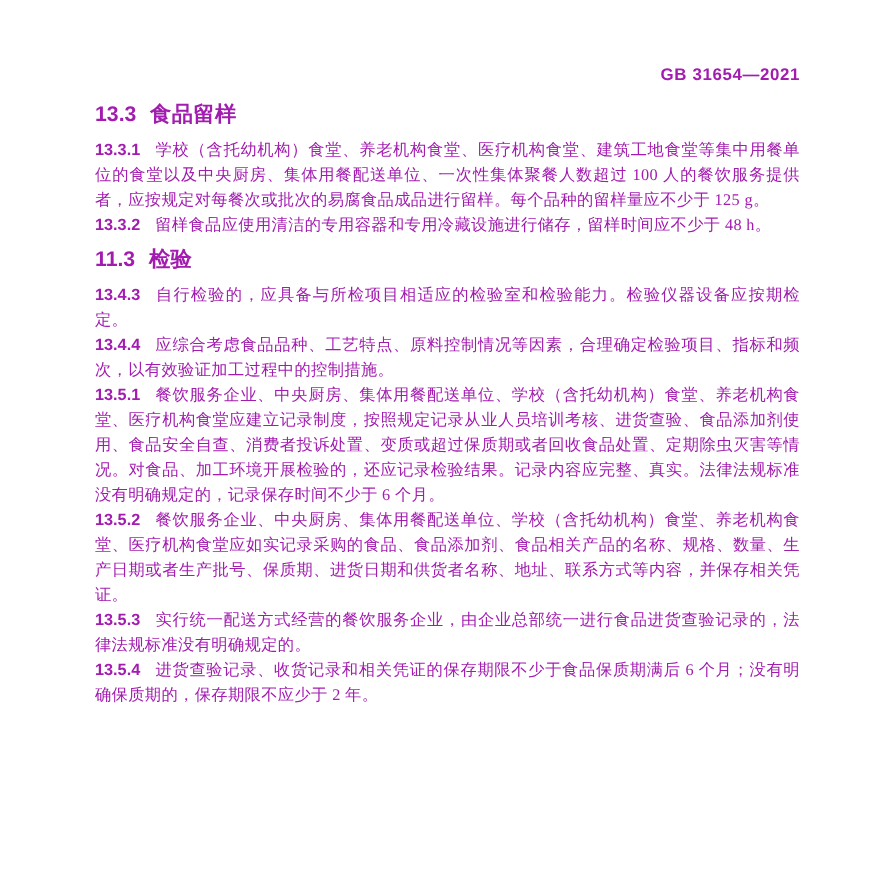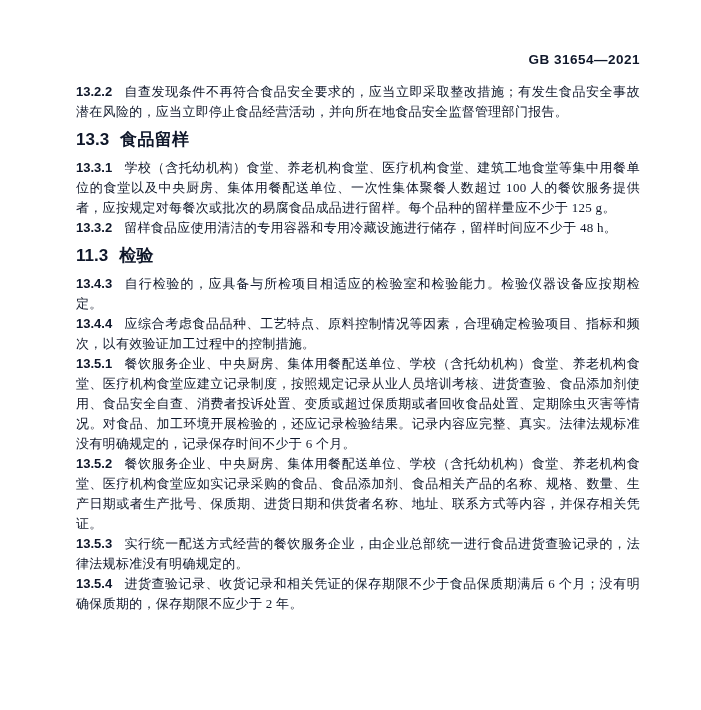--- a/index.html
+++ b/index.html
@@ -7,21 +7,21 @@
     padding: 0;
     background: #ffffff;
   }
   .page {
     position: relative;
     width: 701px;
     height: 710px;
     box-sizing: border-box;
     padding: 52px 61px 0 76px;
     background: #ffffff;
-    color: #0f172a;
+    color: #a21caf;
     font-family: "Liberation Serif", serif;
     font-size: 13px;
     overflow: hidden;
   }
   .doc-header {
     text-align: right;
     font-family: "Liberation Sans", sans-serif;
     font-weight: bold;
     font-size: 13.5px;
     letter-spacing: 0.5px;
@@ -52,21 +52,20 @@
   .heading .num {
     margin-right: 11px;
   }
 </style>
 </head>
 <body>
 
 <main class="page">
   <div class="doc-header">GB 31654—2021</div>
   <div class="doc-body">
-      <p class="clause"><span class="num">13.2.2</span><span class="txt">自查发现条件不再符合食品安全要求的，应当立即采取整改措施；有发生食品安全事故潜在风险的，应当立即停止食品经营活动，并向所在地食品安全监督管理部门报告。</span></p>
       <h2 class="heading"><span class="num">13.3</span><span class="txt">食品留样</span></h2>
       <p class="clause"><span class="num">13.3.1</span><span class="txt">学校（含托幼机构）食堂、养老机构食堂、医疗机构食堂、建筑工地食堂等集中用餐单位的食堂以及中央厨房、集体用餐配送单位、一次性集体聚餐人数超过 100 人的餐饮服务提供者，应按规定对每餐次或批次的易腐食品成品进行留样。每个品种的留样量应不少于 125 g。</span></p>
       <p class="clause"><span class="num">13.3.2</span><span class="txt">留样食品应使用清洁的专用容器和专用冷藏设施进行储存，留样时间应不少于 48 h。</span></p>
       <h2 class="heading"><span class="num">11.3</span><span class="txt">检验</span></h2>
       <p class="clause"><span class="num">13.4.3</span><span class="txt">自行检验的，应具备与所检项目相适应的检验室和检验能力。检验仪器设备应按期检定。</span></p>
       <p class="clause"><span class="num">13.4.4</span><span class="txt">应综合考虑食品品种、工艺特点、原料控制情况等因素，合理确定检验项目、指标和频次，以有效验证加工过程中的控制措施。</span></p>
       <p class="clause"><span class="num">13.5.1</span><span class="txt">餐饮服务企业、中央厨房、集体用餐配送单位、学校（含托幼机构）食堂、养老机构食堂、医疗机构食堂应建立记录制度，按照规定记录从业人员培训考核、进货查验、食品添加剂使用、食品安全自查、消费者投诉处置、变质或超过保质期或者回收食品处置、定期除虫灭害等情况。对食品、加工环境开展检验的，还应记录检验结果。记录内容应完整、真实。法律法规标准没有明确规定的，记录保存时间不少于 6 个月。</span></p>
       <p class="clause"><span class="num">13.5.2</span><span class="txt">餐饮服务企业、中央厨房、集体用餐配送单位、学校（含托幼机构）食堂、养老机构食堂、医疗机构食堂应如实记录采购的食品、食品添加剂、食品相关产品的名称、规格、数量、生产日期或者生产批号、保质期、进货日期和供货者名称、地址、联系方式等内容，并保存相关凭证。</span></p>
       <p class="clause"><span class="num">13.5.3</span><span class="txt">实行统一配送方式经营的餐饮服务企业，由企业总部统一进行食品进货查验记录的，法律法规标准没有明确规定的。</span></p>
       <p class="clause"><span class="num">13.5.4</span><span class="txt">进货查验记录、收货记录和相关凭证的保存期限不少于食品保质期满后 6 个月；没有明确保质期的，保存期限不应少于 2 年。</span></p>

